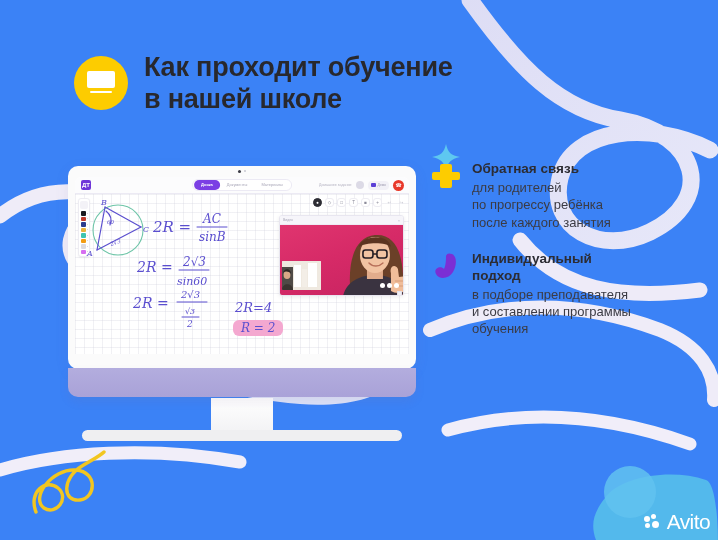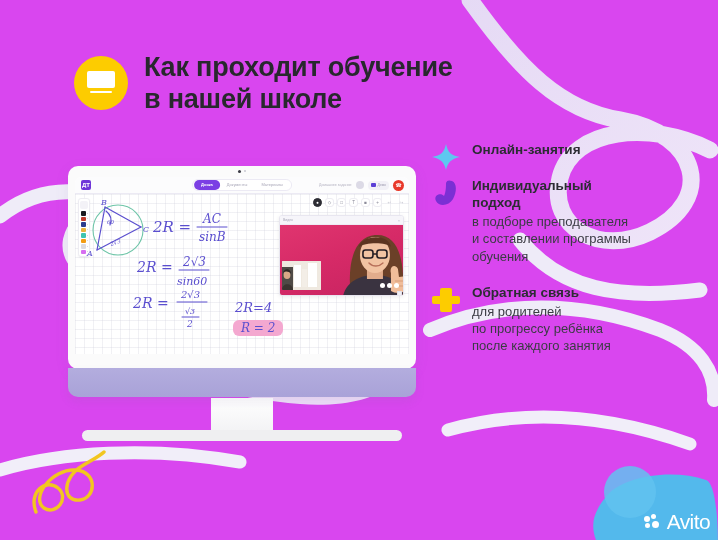--- a/index.html
+++ b/index.html
@@ -4,21 +4,21 @@
 <style>
   * { box-sizing: border-box; margin: 0; padding: 0; }
   html, body {
     width: 718px; height: 540px;
     overflow: hidden;
     font-family: "Liberation Sans", "DejaVu Sans", sans-serif;
   }
   #page {
     position: relative;
     width: 718px; height: 540px;
-    background: #d946ef;
+    background: #3b82f6;
     overflow: hidden;
   }
 
   
   .bg-layer { position: absolute; inset: 0; overflow: hidden; pointer-events: none; }
 
   
   .header {
     position: absolute;
     left: 74px; top: 52px;
@@ -449,46 +449,45 @@
   </div>
 
   <div class="features">
 
     <div class="feat">
       <div class="ficon">
         <svg width="32" height="30" viewBox="0 0 32 30">
           <path d="M16 2 C 18 11, 21 13, 30 15 C 21 17, 18 20, 16 28 C 14 20, 11 17, 2 15 C 11 13, 14 11, 16 2 Z" fill="#5ec8f0"></path>
         </svg>
       </div>
-      <h3>Онлайн-занятия</h3>
+    </div>
+
+    <div class="feat">
+      <div class="ficon">
+        <svg width="32" height="30" viewBox="0 0 32 30">
+          <path d="M12 3 h8 a2 2 0 0 1 2 2 v6 h6 a2 2 0 0 1 2 2 v4 a2 2 0 0 1 -2 2 h-6 v6 a2 2 0 0 1 -2 2 h-8 a2 2 0 0 1 -2 -2 v-6 h-6 a2 2 0 0 1 -2 -2 v-4 a2 2 0 0 1 2 -2 h6 v-6 a2 2 0 0 1 2 -2 z" fill="#fdcc00"></path>
+        </svg>
+      </div>
+      <h3>Обратная связь</h3>
+      <p>для родителей
+по прогрессу ребёнка
+после каждого занятия</p>
     </div>
 
     <div class="feat">
       <div class="ficon">
         <svg width="32" height="30" viewBox="0 0 32 30">
           <path d="M22 3 C 27 5, 27 14, 23 21 C 19 28, 9 29, 6 23 C 3 17, 11 14, 14 18 C 16 14, 16 8, 16 5 C 17 2, 19 2, 22 3 Z" fill="#7b2fd4"></path>
         </svg>
       </div>
       <h3>Индивидуальный
 подход</h3>
       <p>в подборе преподавателя
 и составлении программы
 обучения</p>
-    </div>
-
-    <div class="feat">
-      <div class="ficon">
-        <svg width="32" height="30" viewBox="0 0 32 30">
-          <path d="M12 3 h8 a2 2 0 0 1 2 2 v6 h6 a2 2 0 0 1 2 2 v4 a2 2 0 0 1 -2 2 h-6 v6 a2 2 0 0 1 -2 2 h-8 a2 2 0 0 1 -2 -2 v-6 h-6 a2 2 0 0 1 -2 -2 v-4 a2 2 0 0 1 2 -2 h6 v-6 a2 2 0 0 1 2 -2 z" fill="#fdcc00"></path>
-        </svg>
-      </div>
-      <h3>Обратная связь</h3>
-      <p>для родителей
-по прогрессу ребёнка
-после каждого занятия</p>
     </div>
   </div>
 
   <div class="avito">
     <div class="avito-dots">
       <i style="left:0;top:2px;width:6px;height:6px;"></i>
       <i style="left:7px;top:0;width:5px;height:5px;"></i>
       <i style="left:1px;top:9px;width:5px;height:5px;"></i>
       <i style="left:8px;top:7px;width:7px;height:7px;"></i>
     </div>

